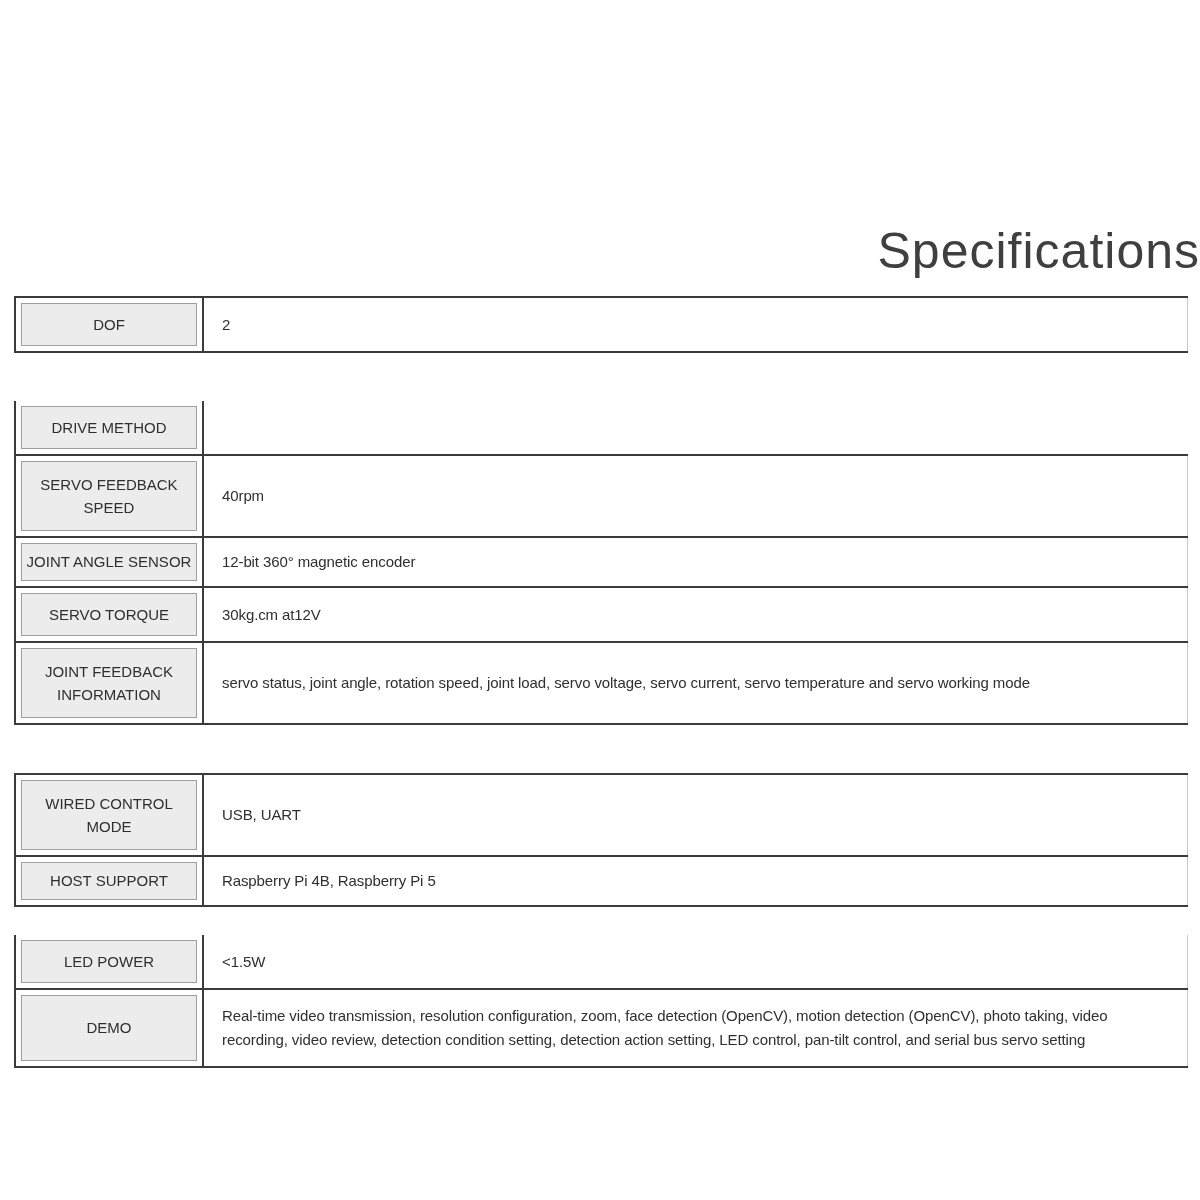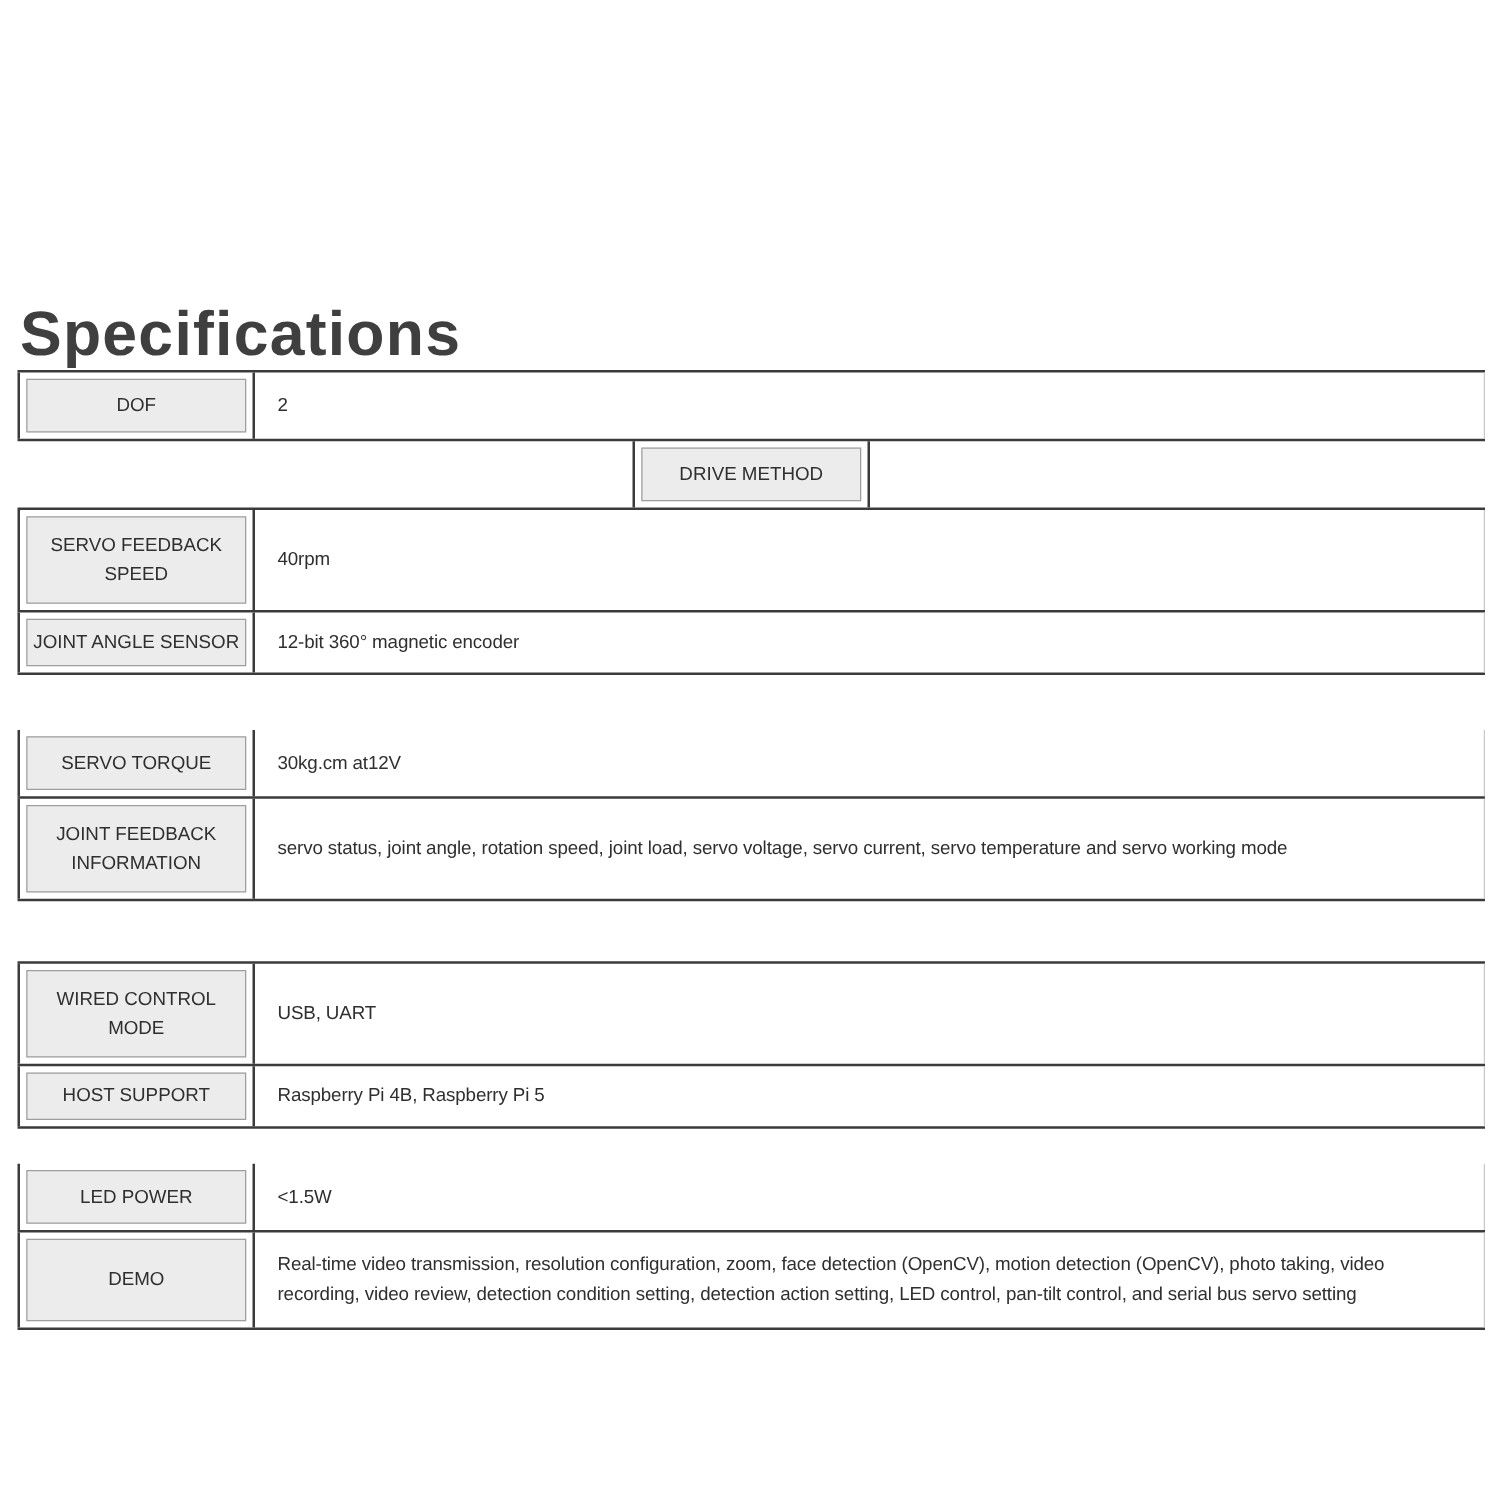--- a/index.html
+++ b/index.html
@@ -16,42 +16,41 @@
     background:var(--page-bg);
     font-family:"Liberation Sans", sans-serif;
   }
   .page{
     position:relative;
     width:1200px;height:1200px;
     background:var(--page-bg);
     overflow:hidden;
   }
   .title{
-    margin:16px;
+    margin:0;
     padding-top:222px;
-    text-align:left;
+    text-align:right;
     font-size:50px;
-    font-weight:700;
+    font-weight:400;
     letter-spacing:1px;
     color:var(--title-color);
   }
   .spec-table{
     position:absolute;
     left:14px;
     top:296px;
     width:1174px;
     box-sizing:border-box;
     border-top:2px solid var(--border-color);
     background:#fff;
   }
   .spec-row{
     display:flex;
     box-sizing:border-box;
     border-bottom:2px solid var(--border-color);
-    justify-content:center;
   }
   .label-cell{
     flex:0 0 190px;
     width:190px;
     box-sizing:border-box;
     border-left:2px solid var(--border-color);
     border-right:2px solid var(--border-color);
     padding:5px;
     display:flex;
   }
@@ -93,21 +92,21 @@
   <h1 class="title">Specifications</h1>
   <div class="spec-table" id="spec-table">
       <div class="spec-row" style="min-height: 55px;">
         <div class="label-cell">
           <div class="label-box">
             <span class="label-line">DOF</span>
           </div>
         </div>
         <div class="value-cell">2</div>
       </div>
-      <div class="spec-row" style="min-height: 55px;">
+      <div class="spec-row" style="min-height: 55px; margin-top: 48px;">
         <div class="label-cell">
           <div class="label-box">
             <span class="label-line">DRIVE METHOD</span>
           </div>
         </div>
       </div>
       <div class="spec-row" style="min-height: 82px;">
         <div class="label-cell">
           <div class="label-box">
             <span class="label-line">SERVO FEEDBACK</span>
@@ -117,21 +116,21 @@
         <div class="value-cell">40rpm</div>
       </div>
       <div class="spec-row" style="min-height: 50px;">
         <div class="label-cell">
           <div class="label-box">
             <span class="label-line">JOINT ANGLE SENSOR</span>
           </div>
         </div>
         <div class="value-cell">12-bit 360° magnetic encoder</div>
       </div>
-      <div class="spec-row" style="min-height: 55px; margin-top: 44px;">
+      <div class="spec-row" style="min-height: 55px;">
         <div class="label-cell">
           <div class="label-box">
             <span class="label-line">SERVO TORQUE</span>
           </div>
         </div>
         <div class="value-cell">30kg.cm at12V</div>
       </div>
       <div class="spec-row" style="min-height: 82px;">
         <div class="label-cell">
           <div class="label-box">

